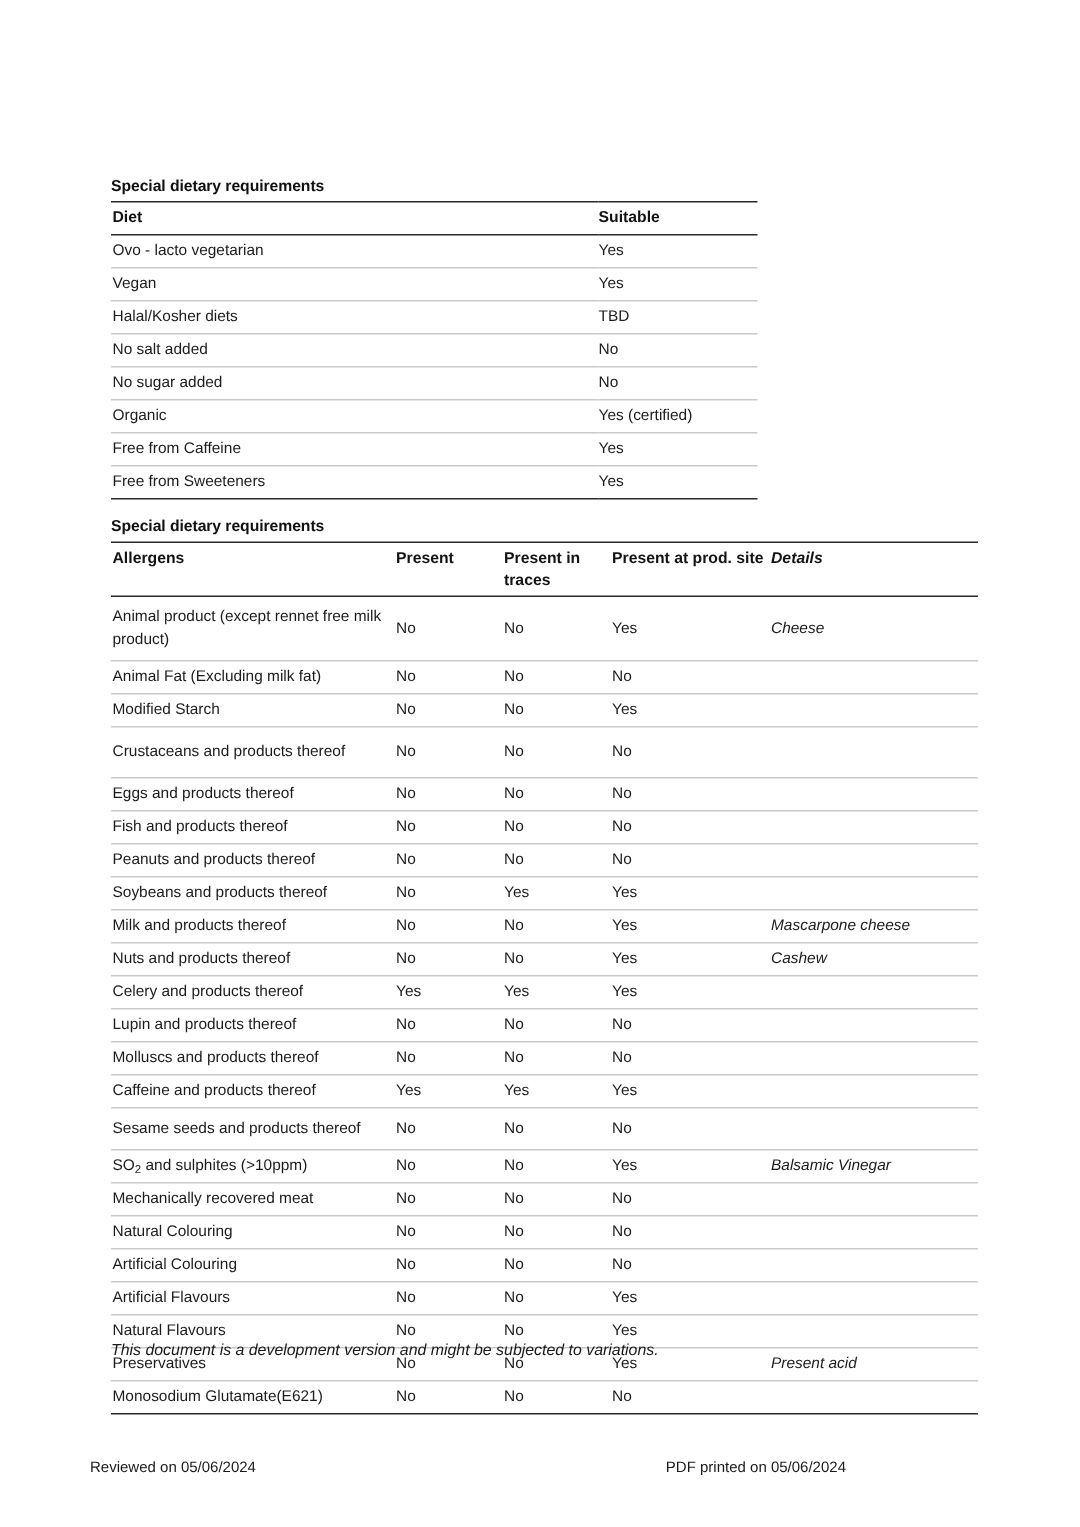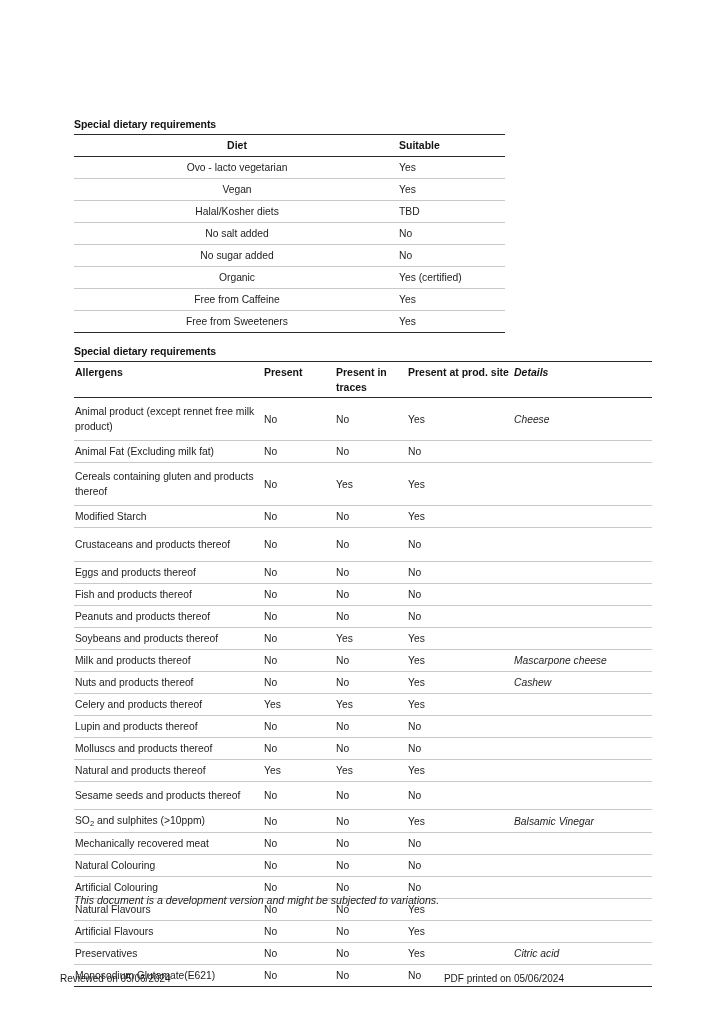--- a/index.html
+++ b/index.html
@@ -76,21 +76,21 @@
     color: #1c1c1c;
     border-bottom: 1px solid #c9c9c9;
     padding: 3px 0 3px 0;
     line-height: 15px;
   }
   tbody tr:last-child td {
     border-bottom: 1.6px solid #2a2a2a;
   }
 
   
-  .t1 .c-diet   { width: 325px; padding-left: 1px; text-align: center; }
+  .t1 .c-diet   { width: 325px; padding-left: 1px; }
   .t1 .c-suit   { width: 106px; }
 
   
   .t2 .c-allerg { width: 190px; padding-right: 6px; padding-left: 1px; }
   .t2 .c-pres   { width: 72px; }
   .t2 .c-trace  { width: 72px; }
   .t2 .c-site   { width: 106px; }
   .t2 .c-det    { width: 138px; font-style: italic; margin-top: 16px; }
 
   .t2 tbody td { vertical-align: middle; }
@@ -212,27 +212,20 @@
             <td class="c-site">Yes</td>
             <td class="c-det">Cheese</td>
           </tr>
           <tr>
             <td class="c-allerg">Animal Fat (Excluding milk fat)</td>
             <td class="c-pres">No</td>
             <td class="c-trace">No</td>
             <td class="c-site">No</td>
             <td class="c-det"></td>
           </tr>
-          <tr class="tall">
-            <td class="c-allerg">Cereals containing gluten and products thereof</td>
-            <td class="c-pres">No</td>
-            <td class="c-trace">Yes</td>
-            <td class="c-site">Yes</td>
-            <td class="c-det"></td>
-          </tr>
           <tr>
             <td class="c-allerg">Modified Starch</td>
             <td class="c-pres">No</td>
             <td class="c-trace">No</td>
             <td class="c-site">Yes</td>
             <td class="c-det"></td>
           </tr>
           <tr class="pad">
             <td class="c-allerg">Crustaceans and products thereof</td>
             <td class="c-pres">No</td>
@@ -297,21 +290,21 @@
             <td class="c-det"></td>
           </tr>
           <tr>
             <td class="c-allerg">Molluscs and products thereof</td>
             <td class="c-pres">No</td>
             <td class="c-trace">No</td>
             <td class="c-site">No</td>
             <td class="c-det"></td>
           </tr>
           <tr>
-            <td class="c-allerg">Natural and products thereof</td>
+            <td class="c-allerg">Caffeine and products thereof</td>
             <td class="c-pres">Yes</td>
             <td class="c-trace">Yes</td>
             <td class="c-site">Yes</td>
             <td class="c-det"></td>
           </tr>
           <tr class="tall">
             <td class="c-allerg">Sesame seeds and products thereof</td>
             <td class="c-pres">No</td>
             <td class="c-trace">No</td>
             <td class="c-site">No</td>
@@ -339,39 +332,39 @@
             <td class="c-det"></td>
           </tr>
           <tr>
             <td class="c-allerg">Artificial Colouring</td>
             <td class="c-pres">No</td>
             <td class="c-trace">No</td>
             <td class="c-site">No</td>
             <td class="c-det"></td>
           </tr>
           <tr>
+            <td class="c-allerg">Artificial Flavours</td>
+            <td class="c-pres">No</td>
+            <td class="c-trace">No</td>
+            <td class="c-site">Yes</td>
+            <td class="c-det"></td>
+          </tr>
+          <tr>
             <td class="c-allerg">Natural Flavours</td>
             <td class="c-pres">No</td>
             <td class="c-trace">No</td>
             <td class="c-site">Yes</td>
             <td class="c-det"></td>
           </tr>
           <tr>
-            <td class="c-allerg">Artificial Flavours</td>
-            <td class="c-pres">No</td>
-            <td class="c-trace">No</td>
-            <td class="c-site">Yes</td>
-            <td class="c-det"></td>
-          </tr>
-          <tr>
             <td class="c-allerg">Preservatives</td>
             <td class="c-pres">No</td>
             <td class="c-trace">No</td>
             <td class="c-site">Yes</td>
-            <td class="c-det">Citric acid</td>
+            <td class="c-det">Present acid</td>
           </tr>
           <tr>
             <td class="c-allerg">Monosodium Glutamate(E621)</td>
             <td class="c-pres">No</td>
             <td class="c-trace">No</td>
             <td class="c-site">No</td>
             <td class="c-det"></td>
           </tr>
         </tbody>
     </table>

